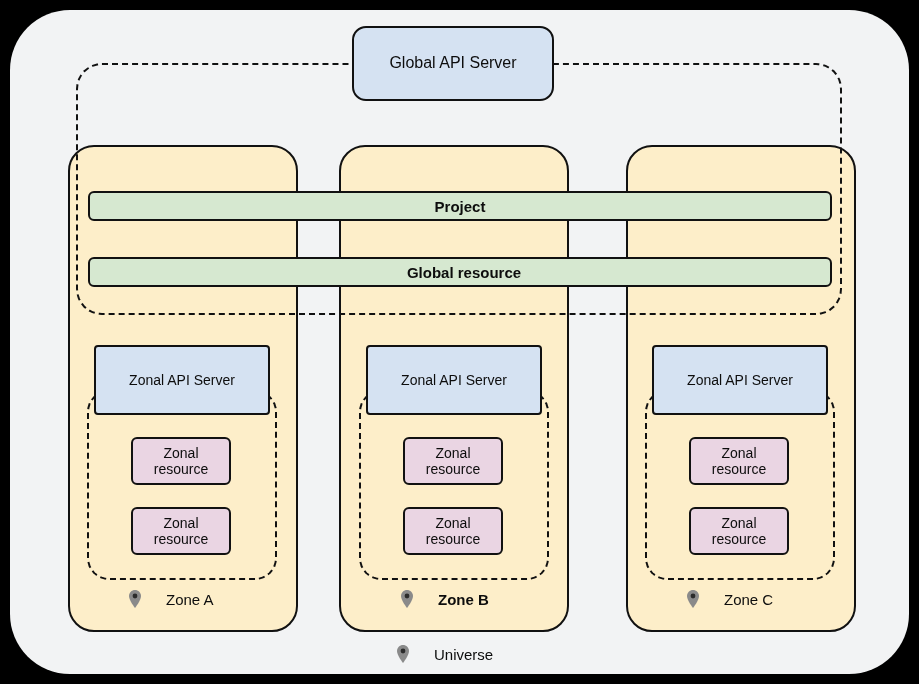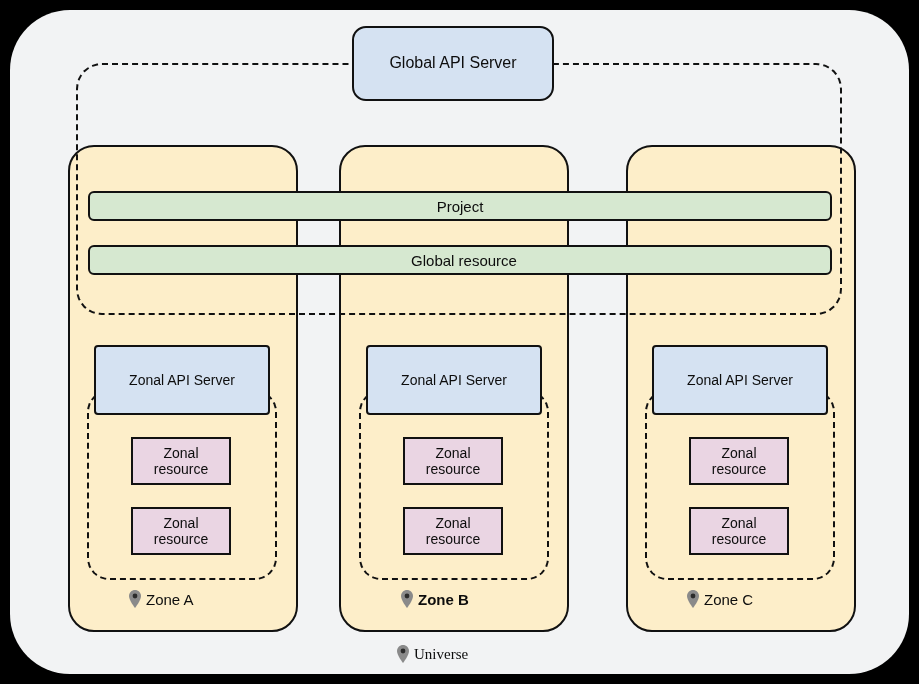--- a/index.html
+++ b/index.html
@@ -100,23 +100,24 @@
     box-sizing: border-box;
     border: 2px solid #111111;
     border-radius: 6px;
     background: #d6e8d0;
     display: flex;
     align-items: center;
     justify-content: center;
     font-size: 15px;
     color: #0d0d0d;
     z-index: 4;
+    font-weight: bold;
   }
   #bar-project  { top: 191px; }
-  #bar-resource { top: 245px; padding-left: 8px; }
+  #bar-resource { top: 257px; padding-left: 8px; }
 
   
   .zonal-api {
     top: 345px;
     width: 176px;
     height: 70px;
     border-radius: 4px;
     background: #d5e2f2;
     font-size: 14px;
     z-index: 4;
@@ -151,46 +152,46 @@
     z-index: 3;
   }
   #mask-a { left: 96px; }
   #mask-b { left: 368px; }
   #mask-c { left: 654px; }
 
   
   .zonal-res {
     width: 100px;
     height: 48px;
-    border-radius: 0;
+    border-radius: 6px;
     background: #ead5e3;
     font-size: 14px;
     flex-direction: column;
     z-index: 4;
   }
   .res-1 { top: 437px; }
   .res-2 { top: 507px; }
   #res-a1, #res-a2 { left: 131px; }
   #res-b1, #res-b2 { left: 403px; }
   #res-c1, #res-c2 { left: 689px; }
 
   
   .zone-label {
     position: absolute;
     display: flex;
     align-items: center;
-    gap: 4px;
+    gap: 24px;
     font-size: 15px;
     color: #0d0d0d;
     z-index: 4;
   }
   #label-zone-a { left: 128px; top: 590px; }
   #label-zone-b { left: 400px; top: 590px; font-weight: bold; }
   #label-zone-c { left: 686px; top: 590px; }
-  #label-universe { left: 396px; top: 645px; font-family: Liberation Serif, serif; }
+  #label-universe { left: 396px; top: 645px; }
 
   .pin {
     display: inline-block;
     width: 14px;
     height: 18px;
     flex: 0 0 auto;
   }
 </style>
 </head>
 <body>

